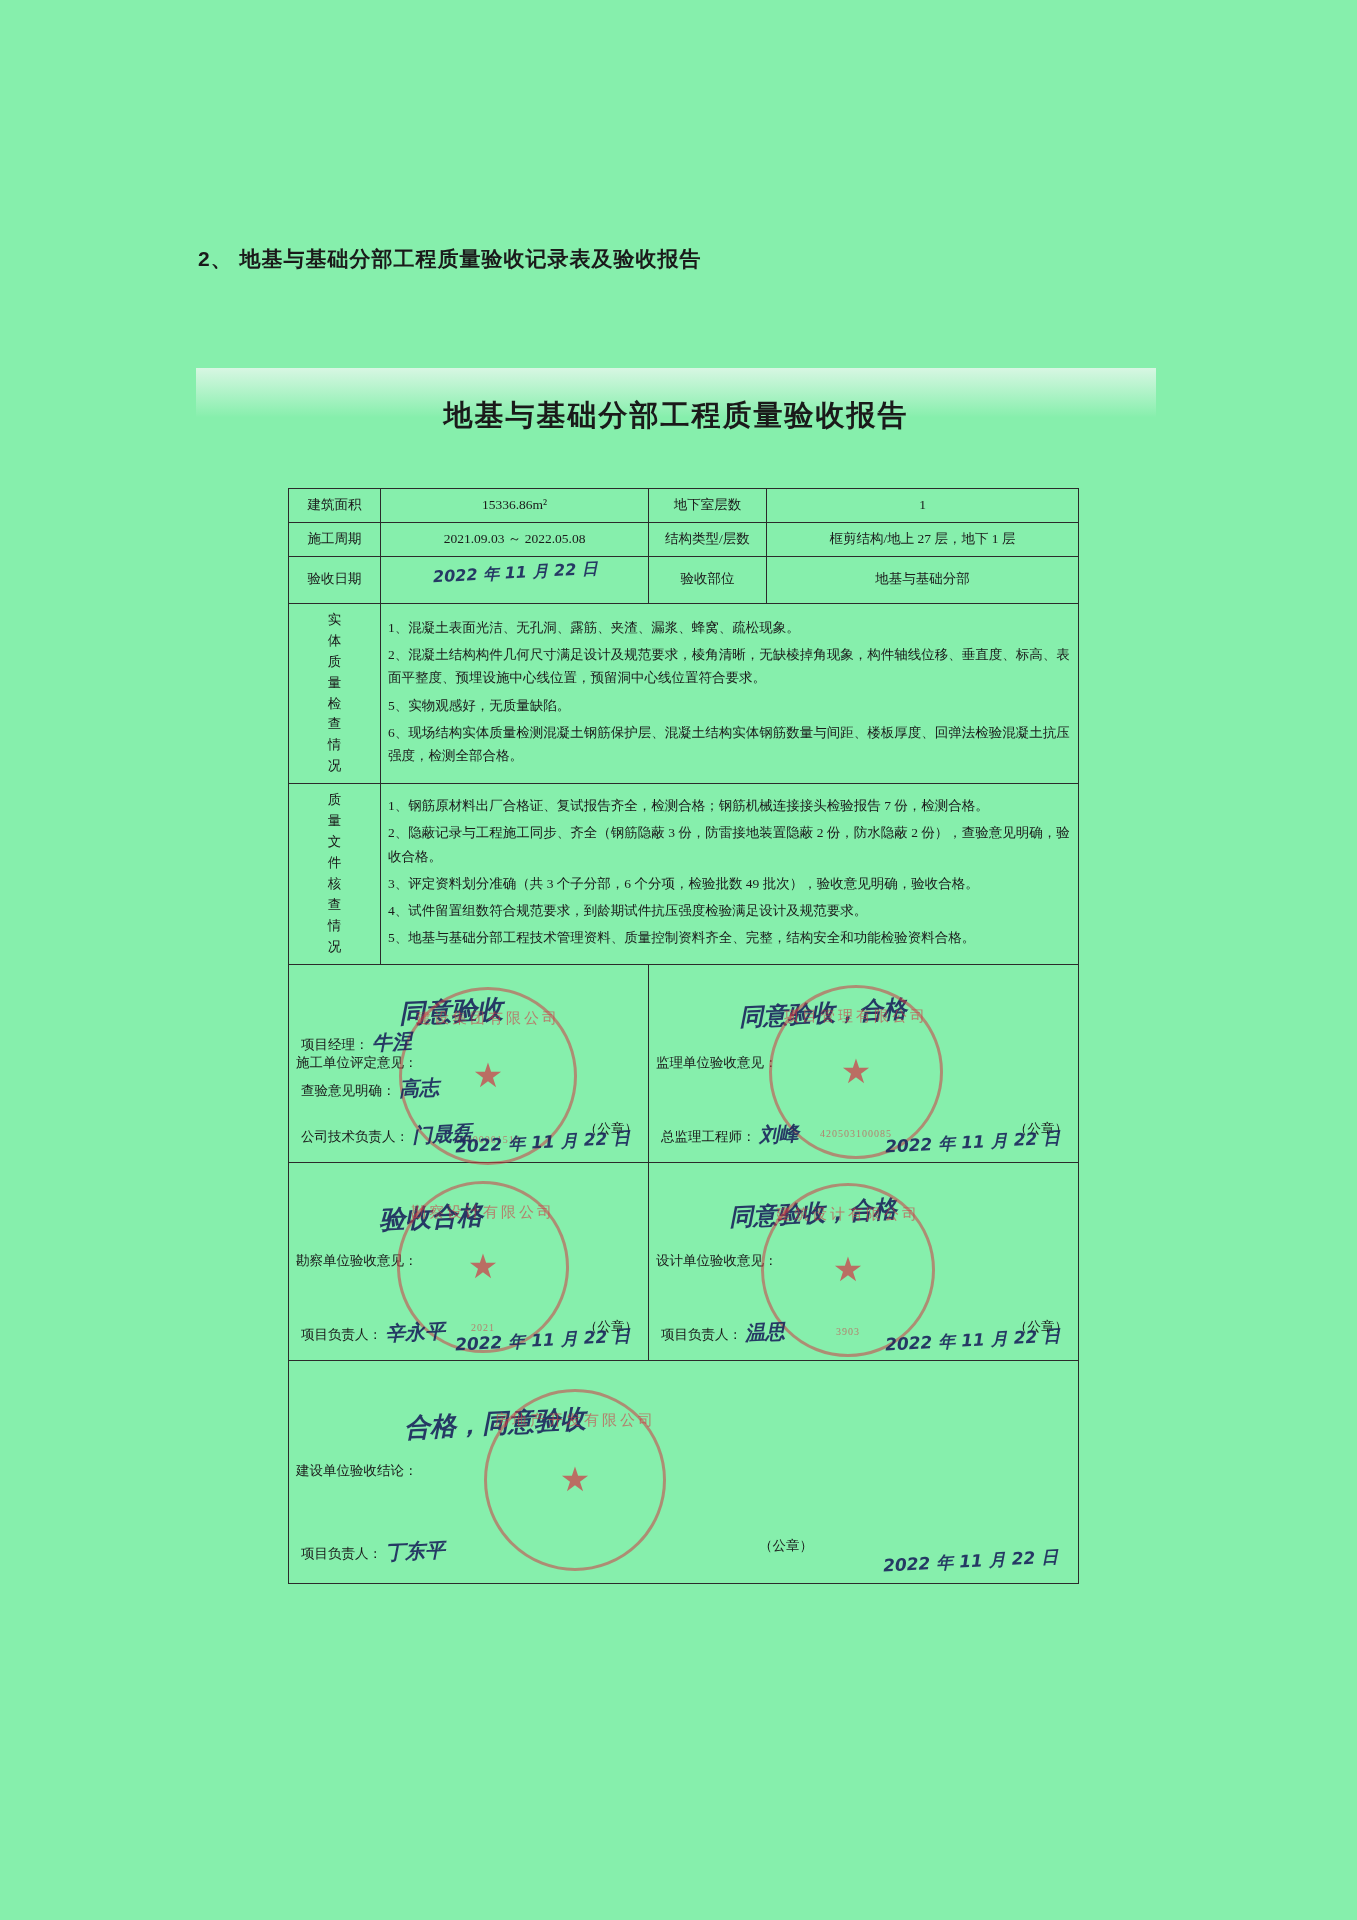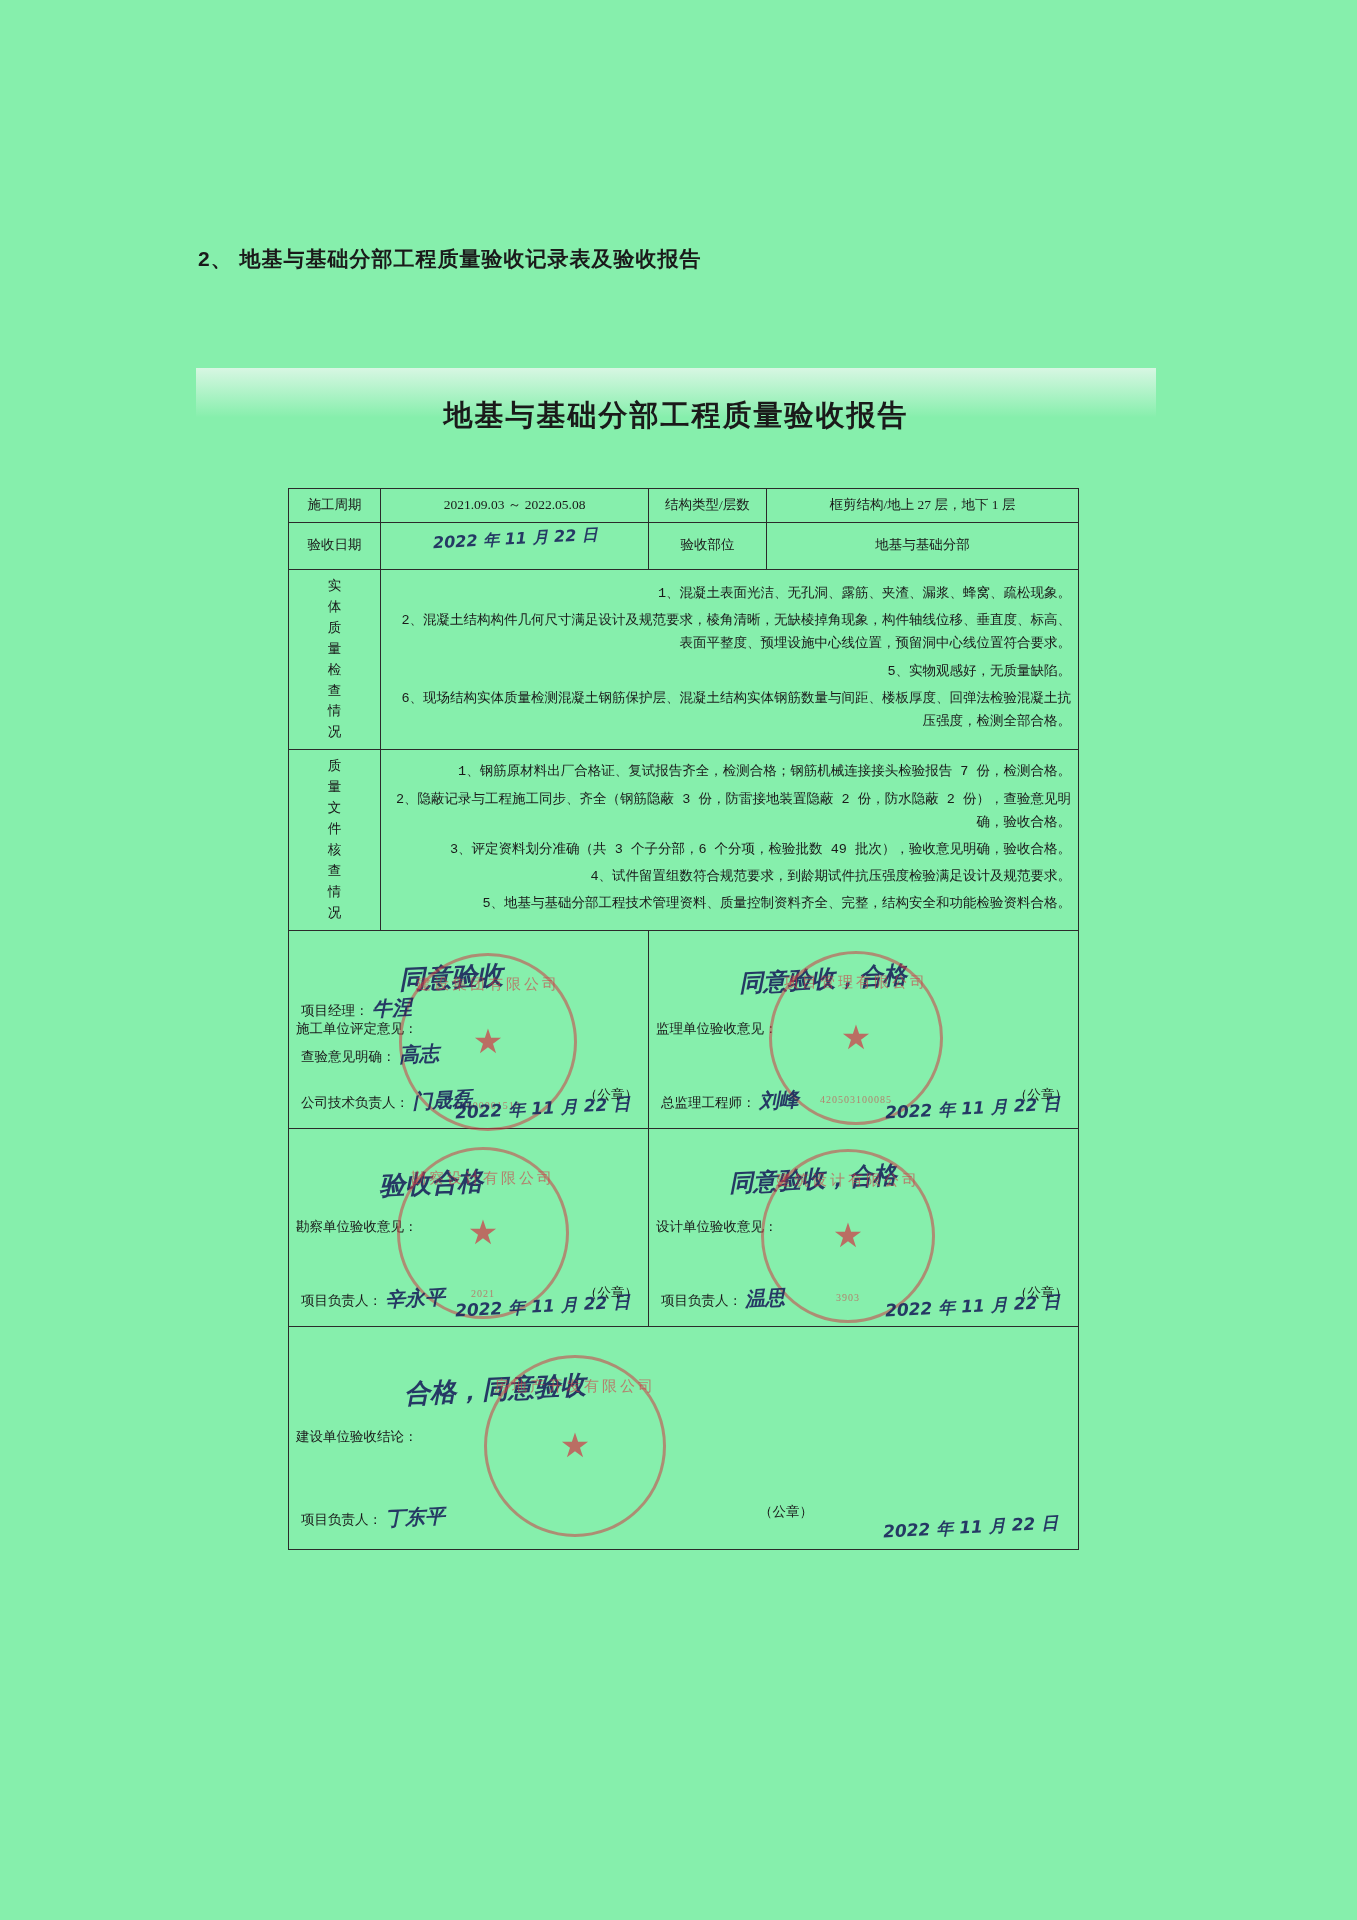--- a/index.html
+++ b/index.html
@@ -68,24 +68,23 @@
   td.center { text-align: center; }
   td.label-cell { text-align: center; white-space: nowrap; }
   td.vlabel {
     text-align: center;
     width: 40px;
     line-height: 1.45;
     font-size: 13.5px;
   }
   .vlabel span { display: block; }
   td.body-cell {
-    text-align: right;
+    text-align: left;
     vertical-align: top;
     padding: 9px 10px 10px 10px;
-    font-family: Liberation Mono, monospace;
   }
   .body-cell p {
     margin: 0 0 4px 0;
     text-indent: 0;
     line-height: 1.72;
   }
   .sign-cell {
     height: 185px;
     vertical-align: top;
     position: relative;
@@ -190,20 +189,26 @@
     <table class="main">
       <colgroup>
         <col style="width:92px">
         <col style="width:268px">
         <col style="width:118px">
         <col style="width:312px">
       </colgroup>
       <tbody>
 
 
+        <tr>
+          <td class="label-cell">建筑面积</td>
+          <td class="center">15336.86m²</td>
+          <td class="label-cell">地下室层数</td>
+          <td class="center">1</td>
+        </tr>
 
         <tr>
           <td class="label-cell">施工周期</td>
           <td class="center">2021.09.03 ～ 2022.05.08</td>
           <td class="label-cell">结构类型/层数</td>
           <td class="center">框剪结构/地上 27 层，地下 1 层</td>
         </tr>
 
         <tr>
           <td class="label-cell">验收日期</td>

